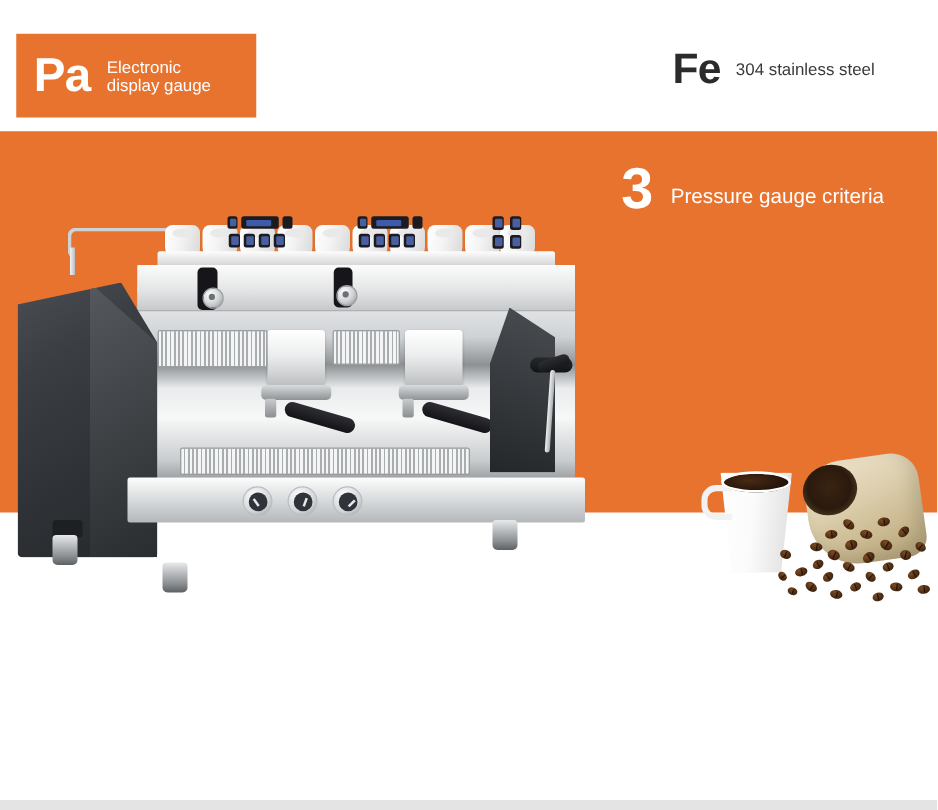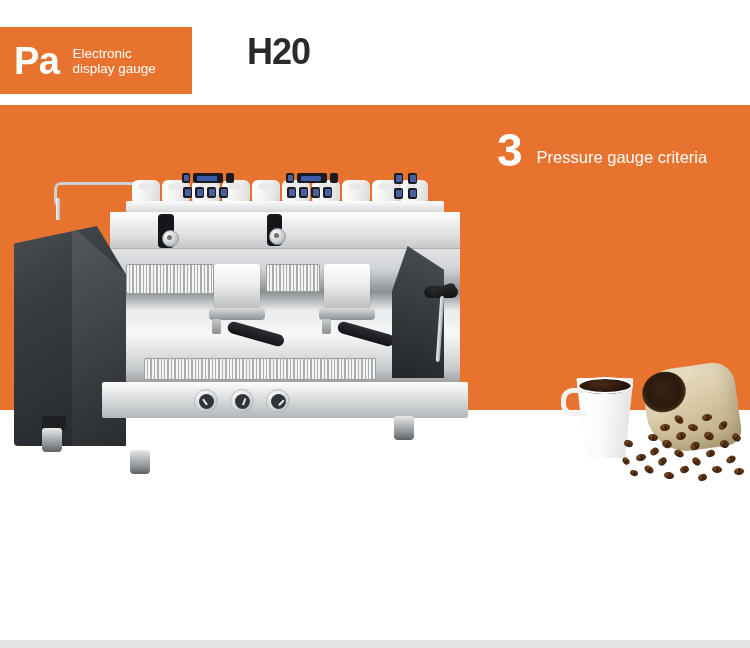--- a/index.html
+++ b/index.html
@@ -8,21 +8,21 @@
     background:#ffffff;
     font-family:"Liberation Sans", sans-serif;
     overflow:hidden;
     position:relative;
   }
   #page { position:relative; width:750px; height:648px; background:#fff; overflow:hidden; }
 
   
   .header { position:absolute; left:0; top:0; width:750px; height:105px; background:#fff; }
 
-  .spec { position:absolute; display:flex; align-items:center; }
+  .spec { position:absolute; display:flex; align-items:center;margin-left:13px; }
 
   .spec-pa { left:0; top:27px; width:192px; height:67px; background:#E8732F;
              padding:0; box-sizing:border-box; }
   .pa-symbol { font-size:38px; font-weight:bold; color:#ffffff; line-height:1;
                margin-left:14px; margin-right:13px; letter-spacing:-0.5px; }
   .pa-text { color:#ffffff; font-size:13.5px; line-height:15px; }
 
   .spec-h20 { left:247px; top:34px; }
   .h20-symbol { font-size:36px; font-weight:bold; color:#2b2b2b; line-height:1;
                 letter-spacing:-1px; margin-right:14px; }
@@ -207,23 +207,26 @@
 
     <div class="spec spec-pa">
       <span class="pa-symbol">Pa</span>
       <span class="pa-text">
         <span>Electronic</span><br>
         <span>display gauge</span>
       </span>
     </div>
 
     <div class="spec spec-h20">
-      <span class="h20-symbol">H20</span>
-    </div>
-
+    </div>
+
+    <div class="spec spec-fe">
+      <span class="fe-symbol">Fe</span>
+      <span class="fe-text">304 stainless steel</span>
+    </div>
 
   </div>
 
   <div class="orange-panel"></div>
 
   <div class="feature-head">
     <span class="feature-num">3</span>
     <span class="feature-title">Pressure gauge criteria</span>
   </div>
 

